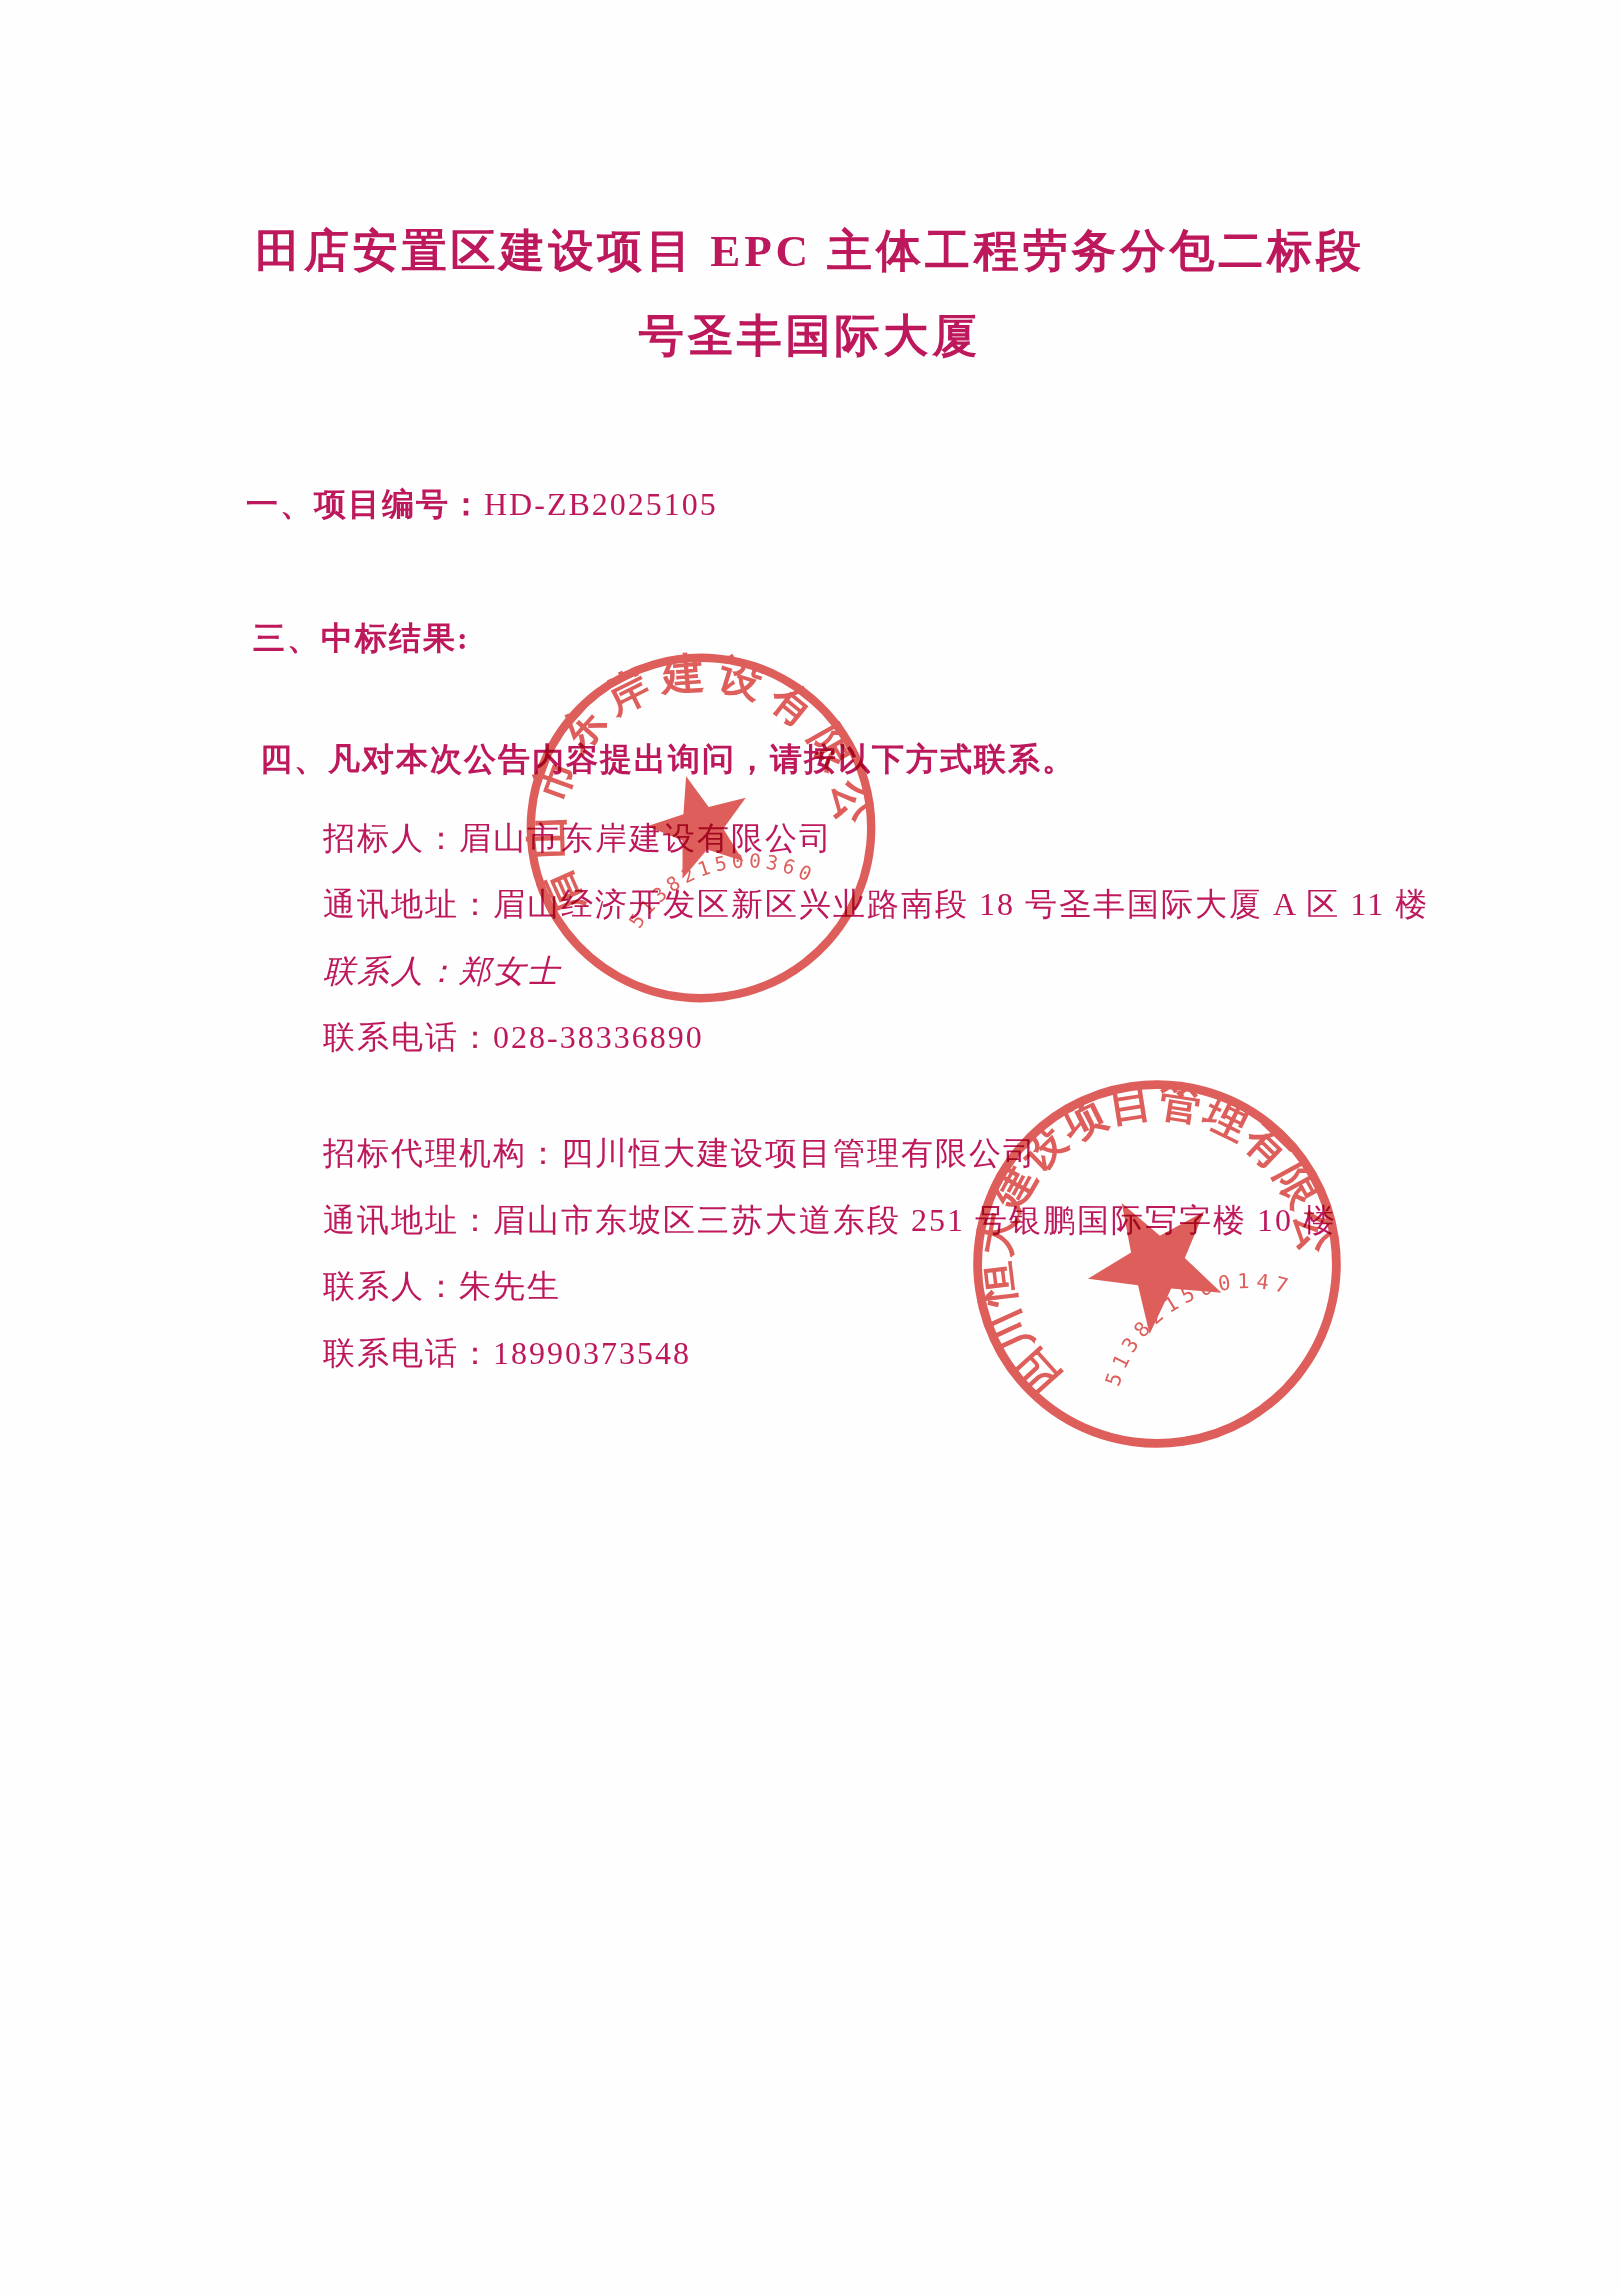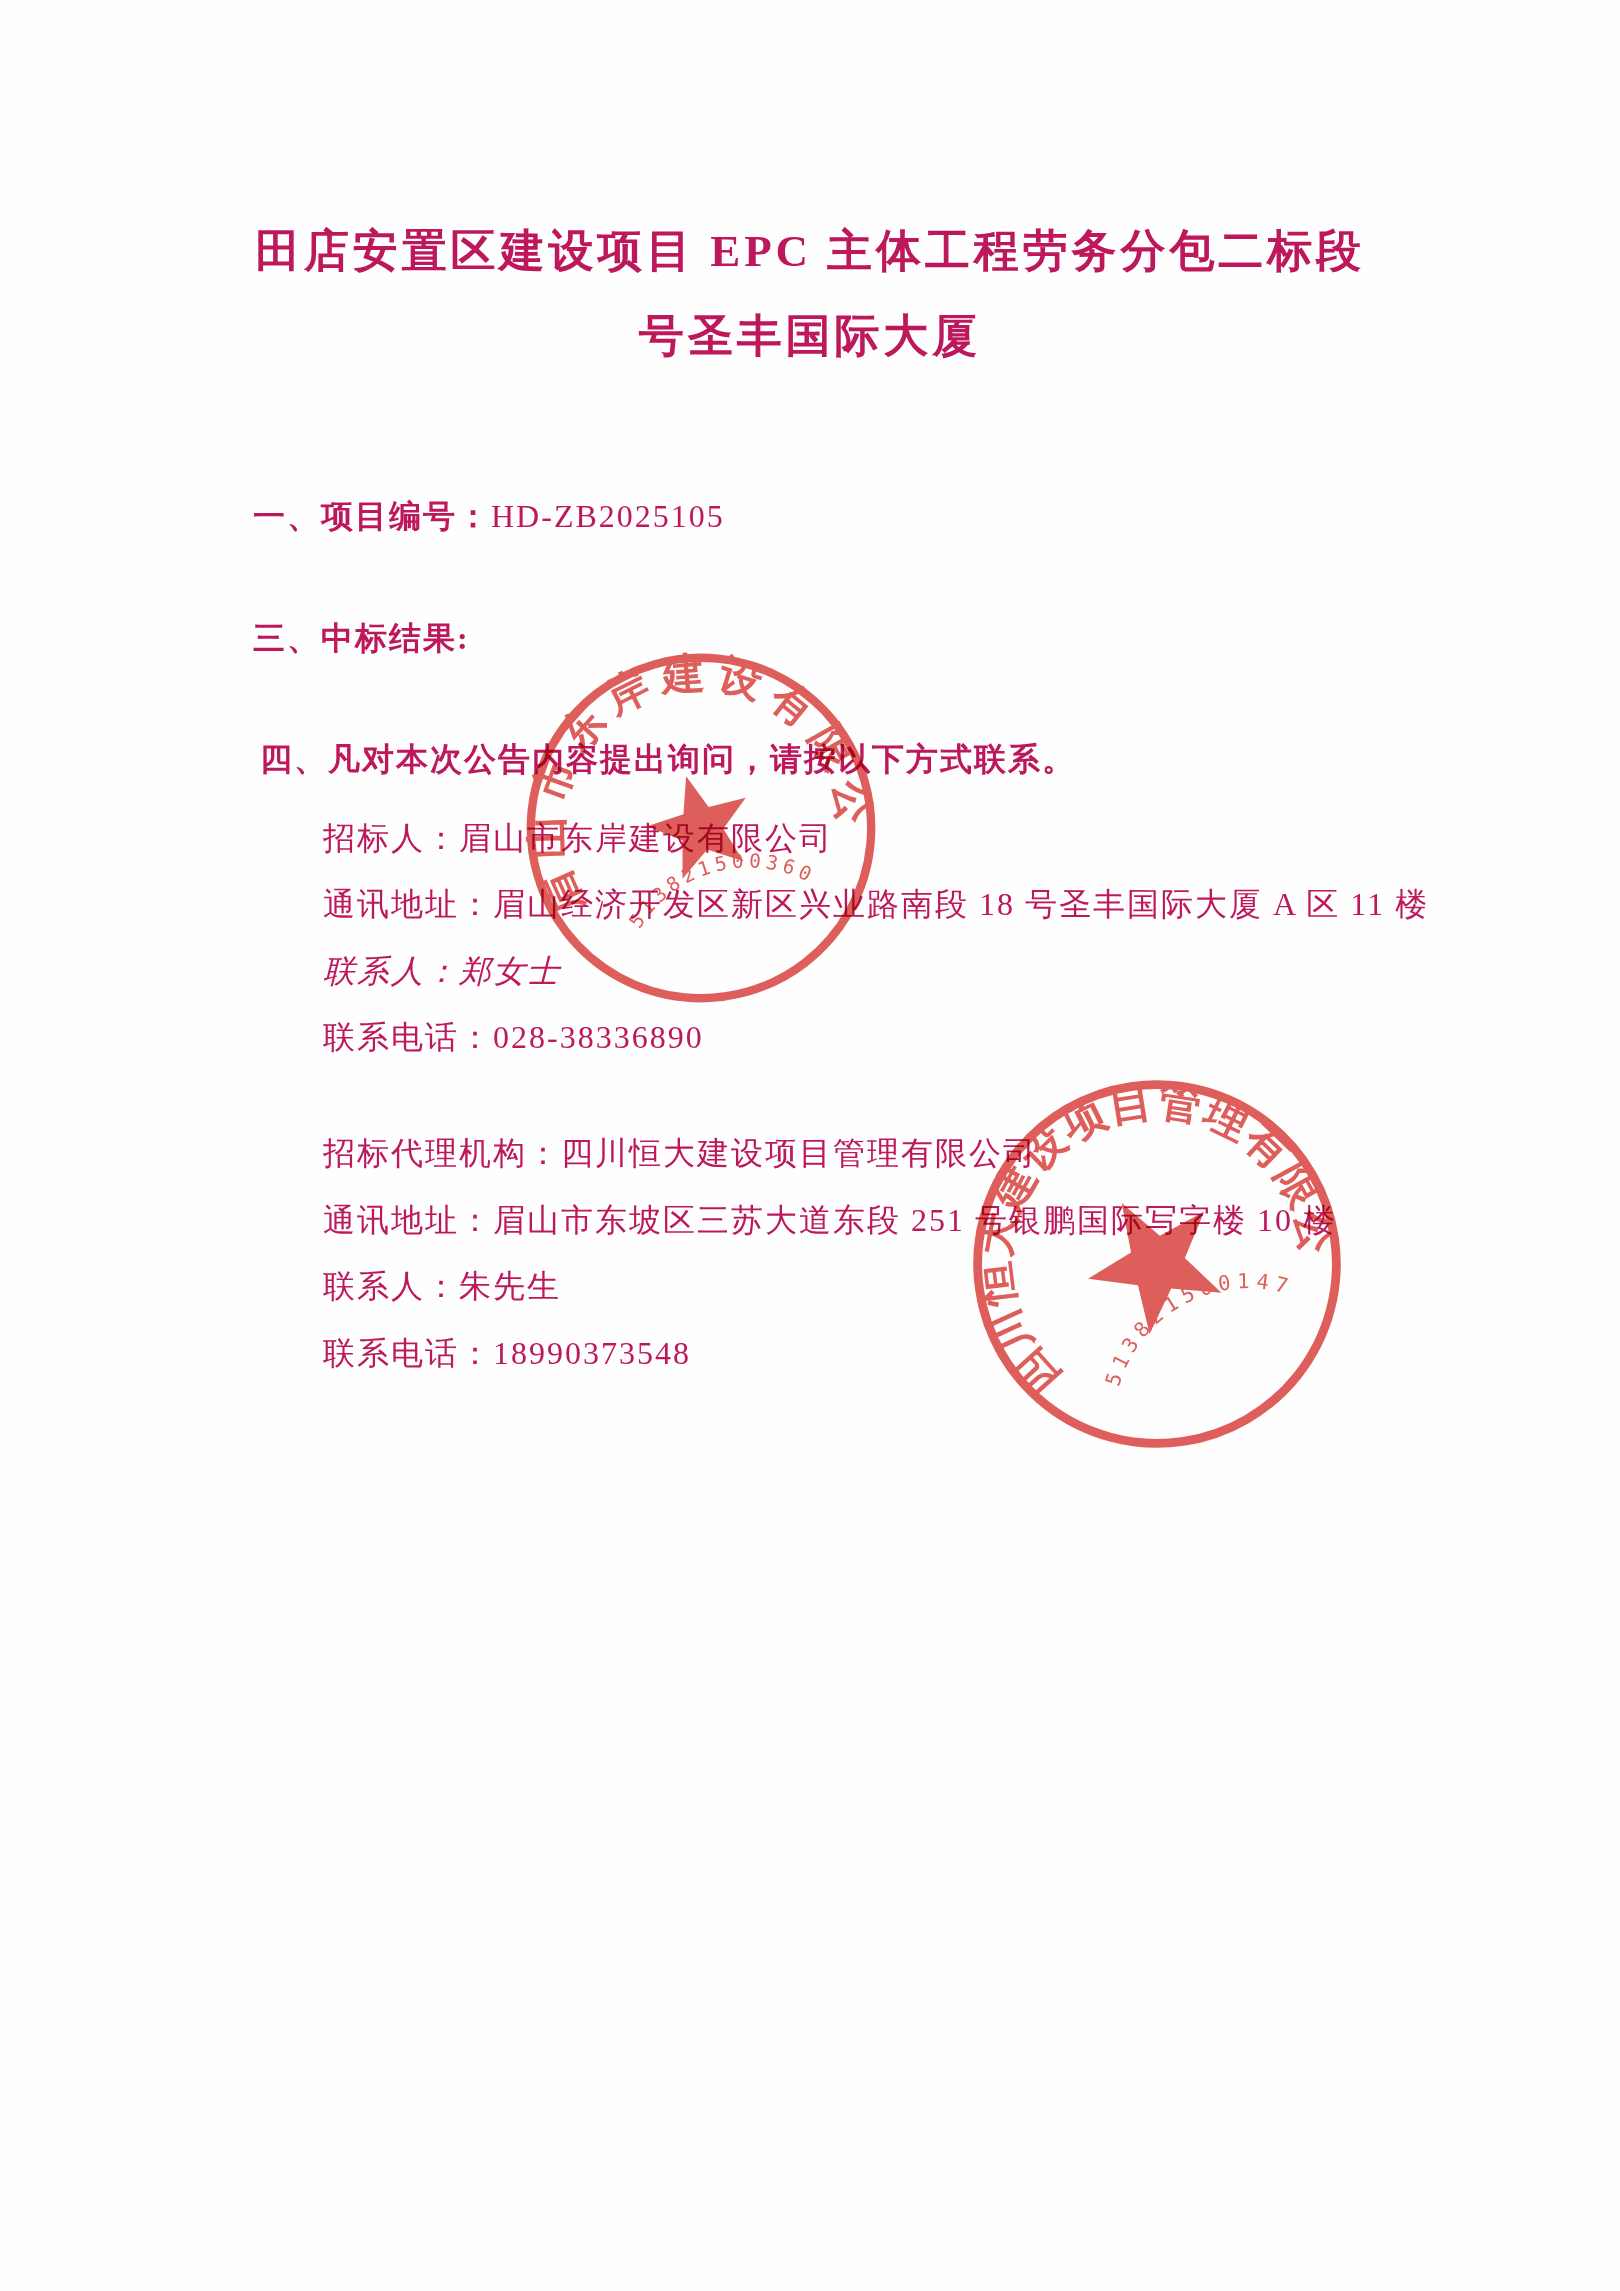--- a/index.html
+++ b/index.html
@@ -39,21 +39,21 @@
   .stamp .code-text{font-family:"DejaVu Sans Mono",monospace;}
 </style>
 </head>
 <body>
 
 <div class="page">
 
   <div class="title" style="top:221px;">田店安置区建设项目 EPC 主体工程劳务分包二标段</div>
   <div class="title" style="top:306px;">号圣丰国际大厦</div>
 
-  <div class="line" style="top:481px;left:253px;margin-top:12px;">
+  <div class="line" style="top:481px;left:246px;">
     <span class="lbl">一、项目编号：</span><span class="val">HD-ZB2025105</span>
   </div>
   <div class="line" style="top:615px;left:253px;">
     <span class="lbl">三、中标结果:</span><span class="val"></span>
   </div>
   <div class="line" style="top:736px;left:253px;margin-left:7px;">
     <span class="lbl">四、凡对本次公告内容提出询问，请按以下方式联系。</span><span class="val"></span>
   </div>
   <div class="line" style="top:815px;left:323px;">
     <span class="lbl"></span><span class="val">招标人：眉山市东岸建设有限公司</span>

